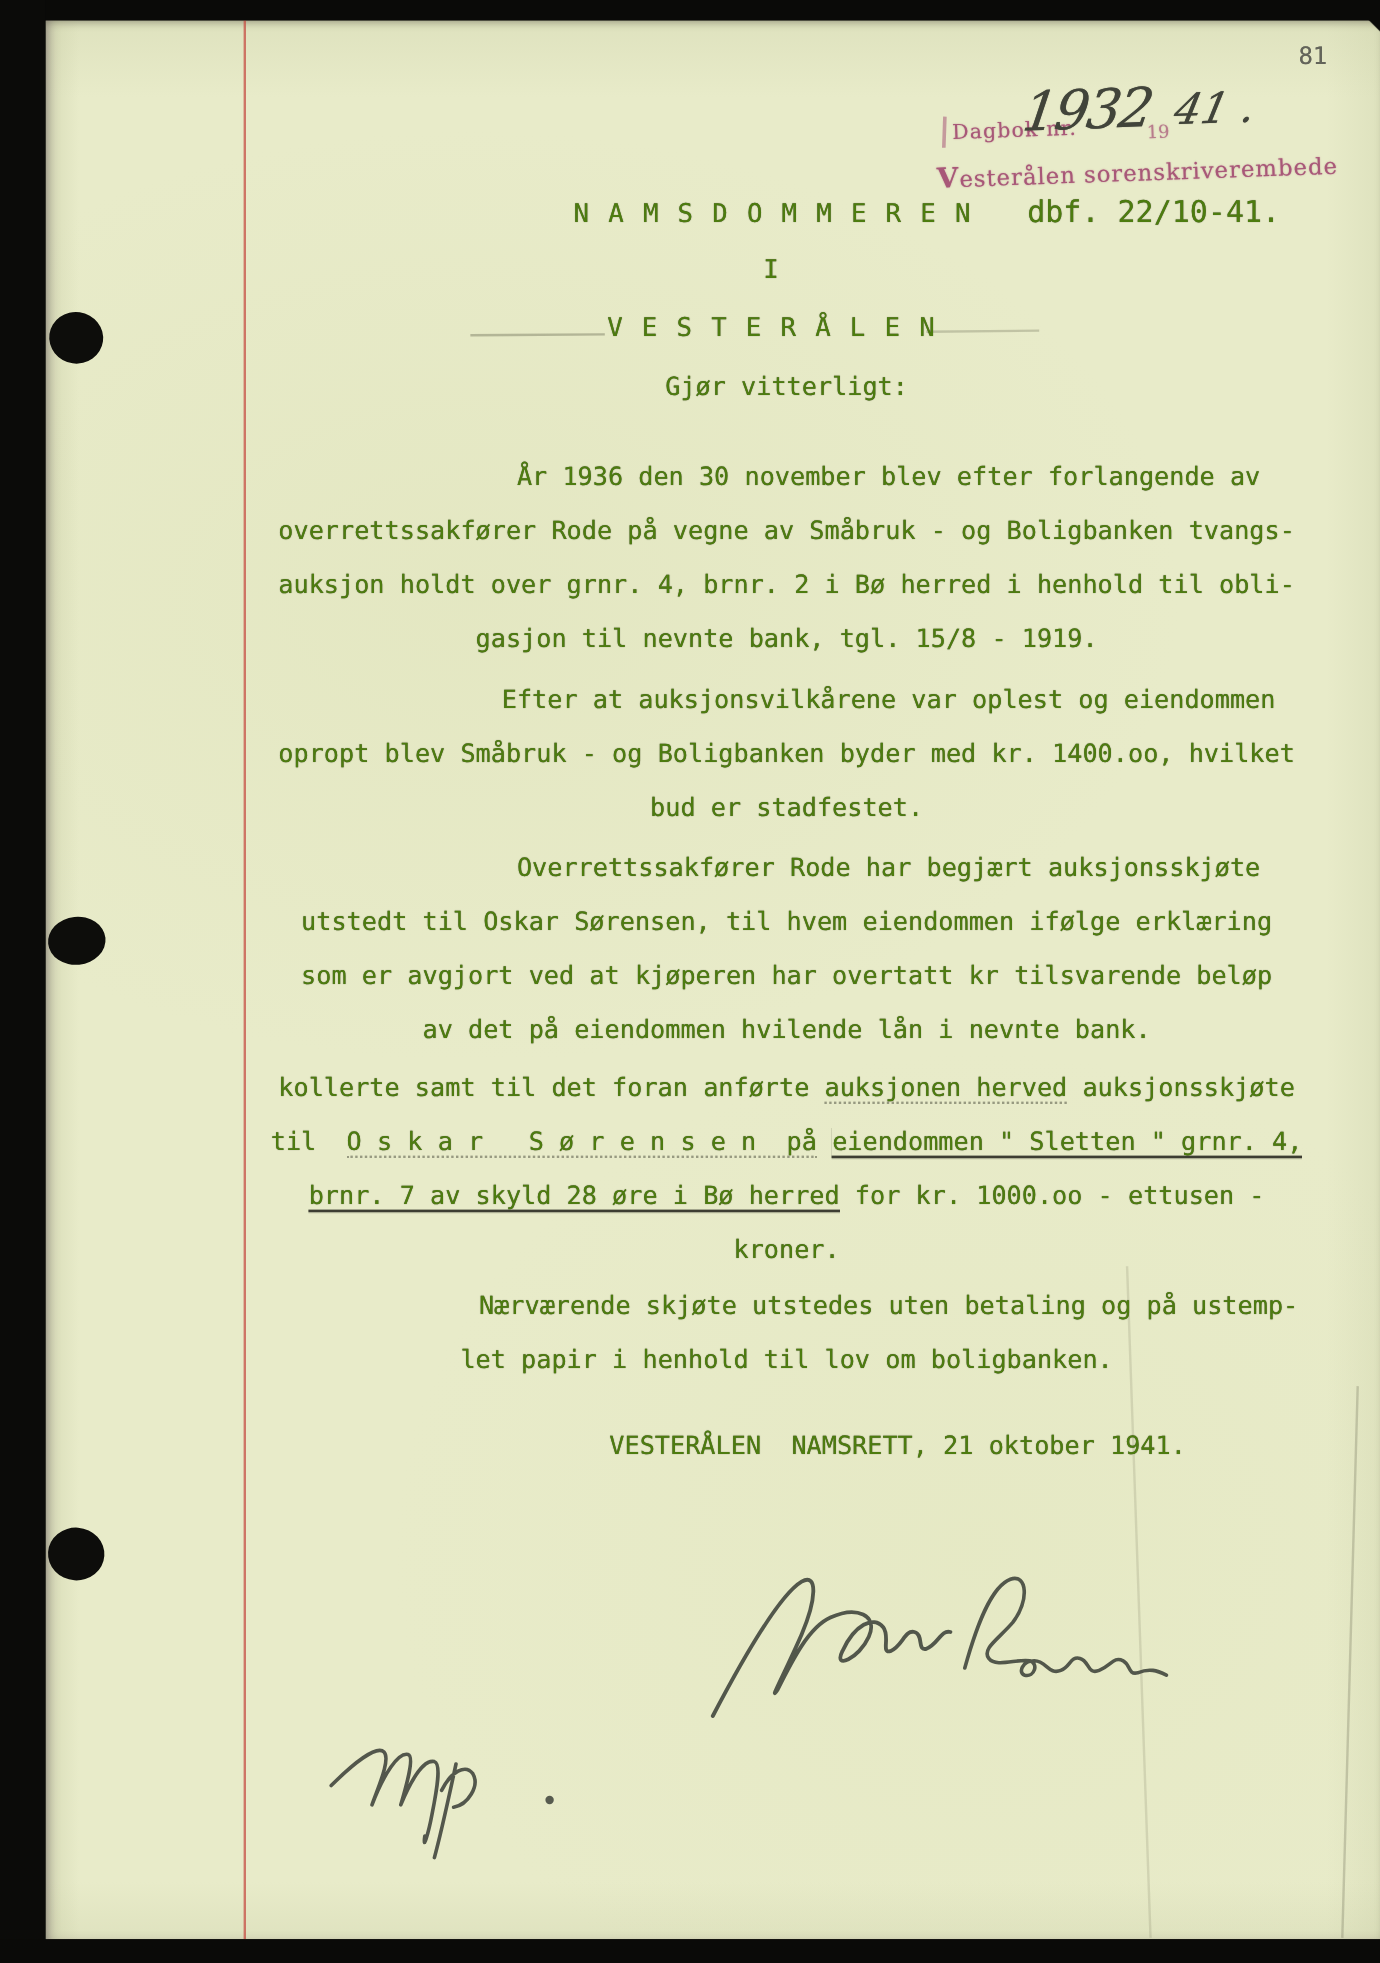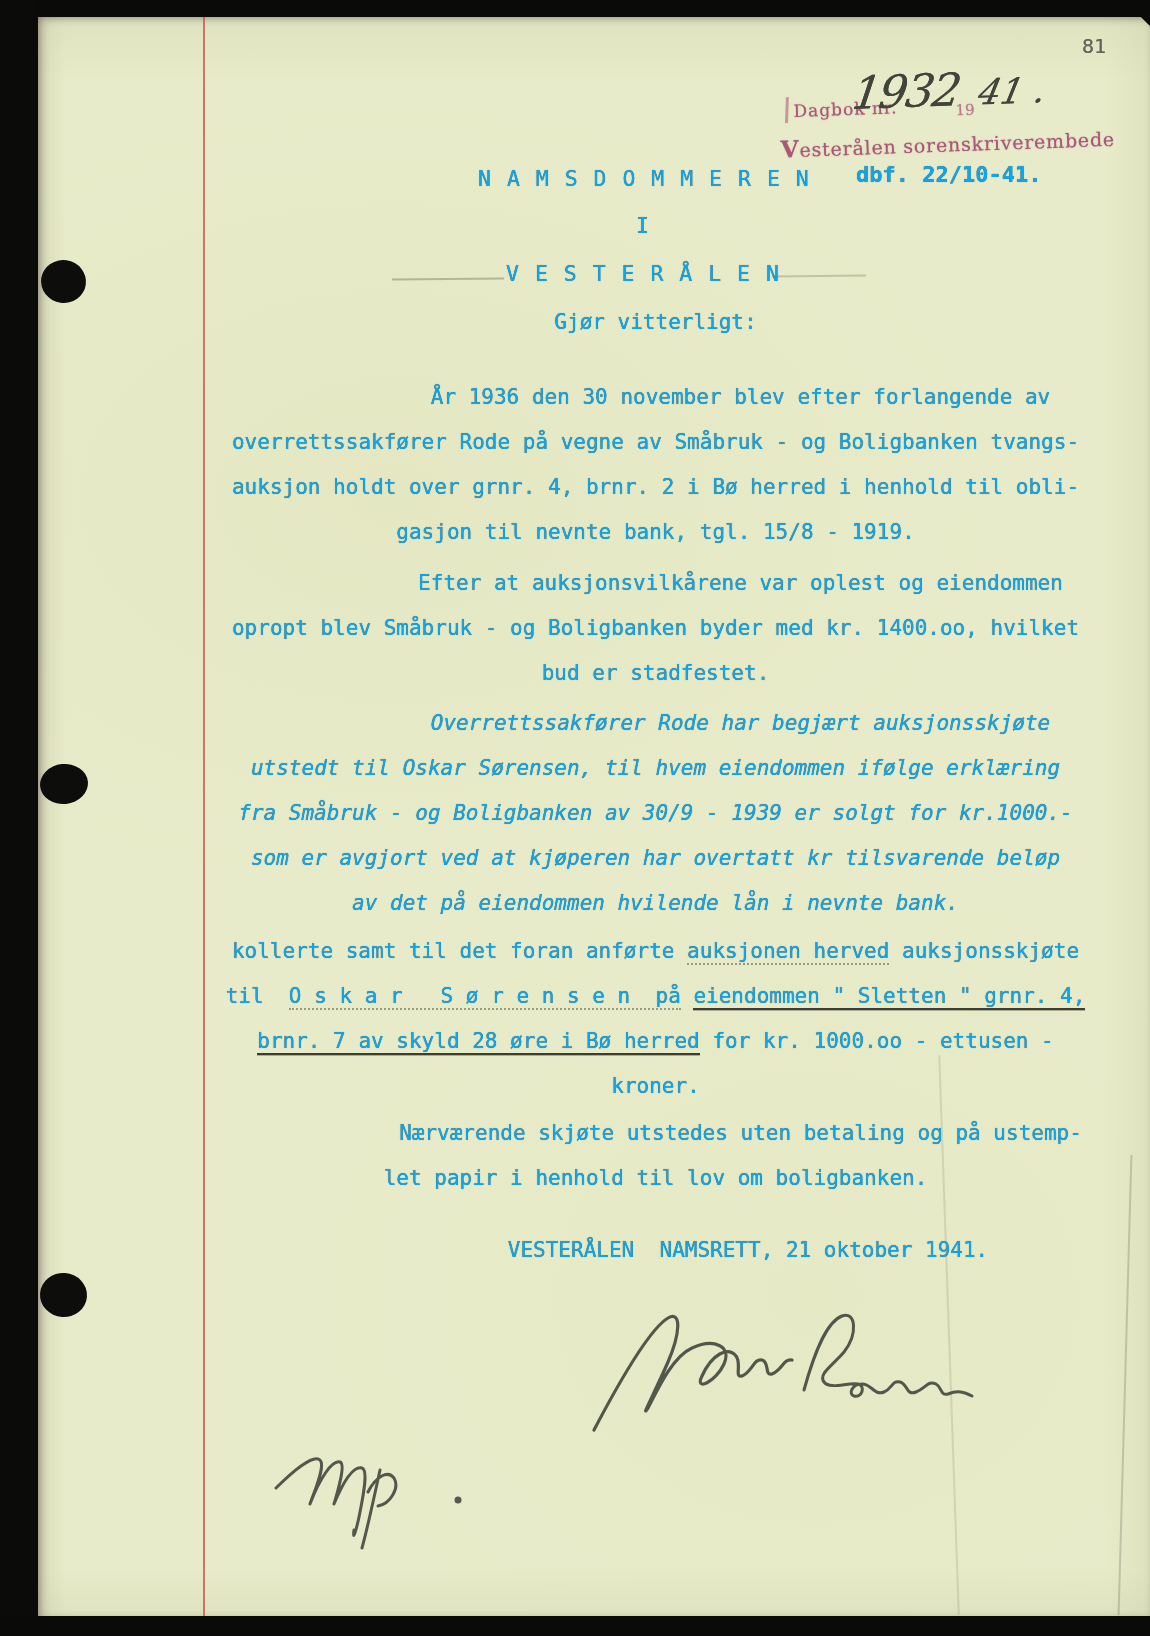--- a/index.html
+++ b/index.html
@@ -26,40 +26,40 @@
       #e8ebc9;
     box-shadow:inset 6px 0 10px -4px rgba(70,50,70,0.45), inset 0 5px 8px -4px rgba(60,60,40,0.4);
   }
   .margin-rule{position:absolute;left:203px;top:17px;width:2px;height:1599px;
     background:rgba(197,78,68,0.75);z-index:3;}
   .punch-hole{position:absolute;background:#0d0d0b;border-radius:50%;z-index:6;}
   .hole-1{left:41px;top:260px;width:45px;height:43px;transform:rotate(8deg);}
   .hole-2{left:40px;top:764px;width:48px;height:40px;transform:rotate(-6deg);}
   .hole-3{left:40px;top:1273px;width:47px;height:44px;transform:rotate(4deg);}
 
-  .ink{color:#0ea5e9;text-shadow:0 0 0.7px rgba(48,48,36,0.85);}
+  .ink{color:#4d7c0f;text-shadow:0 0 0.7px rgba(48,48,36,0.85);}
   .page-number{position:absolute;left:1082px;top:34px;font-size:20px;color:#63645a;
     text-shadow:0 0 0.5px rgba(90,90,80,0.7);z-index:3;}
 
   
   .stamp{position:absolute;left:780px;top:78px;width:310px;height:90px;transform:rotate(-2deg);z-index:3;}
   .stamp .purple{color:#a85878;font-family:"DejaVu Serif",serif;
     text-shadow:0 0 1.2px rgba(168,88,120,0.75);}
   .stamp-label{position:absolute;left:14px;top:18px;font-size:17px;letter-spacing:1px;}
   .stamp-label::before{content:"";position:absolute;left:-8px;top:-4px;width:3px;height:26px;
     background:rgba(168,88,120,0.55);transform:rotate(4deg);}
   .stamp-year-printed{position:absolute;left:176px;top:24px;font-size:15px;opacity:0.75;}
   .stamp-office{position:absolute;left:0px;top:52px;font-size:19px;letter-spacing:0.8px;white-space:nowrap;}
   .stamp-office::first-letter{font-weight:bold;font-size:23px;}
   .hand{font-family:"DejaVu Serif",serif;font-style:italic;color:#41443a;
     text-shadow:0 0 0.6px rgba(55,58,48,0.8);}
   .stamp-number{position:absolute;left:74px;top:-14px;font-size:45px;transform:skewX(-10deg);letter-spacing:-2px;}
   .stamp-year-hand{position:absolute;left:200px;top:-4px;font-size:35px;transform:skewX(-14deg);}
 
-  .dbf-note{position:absolute;left:856px;top:162px;font-size:22px;z-index:3;font-weight:bold;}
+  .dbf-note{position:absolute;left:856px;top:162px;font-size:25px;z-index:3;}
 
   .court-header{position:absolute;left:0;top:0;z-index:3;}
   .court-line{position:absolute;font-size:21.5px;letter-spacing:1.5px;white-space:pre;}
   .court-line1{left:478px;top:166px;}
   .court-line2{left:636px;top:213px;}
   .court-line3{left:506px;top:261px;}
   .pencil-dash{position:absolute;height:2px;background:rgba(128,130,104,0.5);z-index:2;}
   .dash-a{left:392px;top:278px;width:112px;transform:rotate(-0.4deg);}
   .dash-b{left:772px;top:275px;width:94px;opacity:0.75;transform:rotate(-0.6deg);}
 
@@ -127,24 +127,23 @@
           <div class="line indent"><span>År 1936 den 30 november blev efter forlangende av</span></div>
           <div class="line"><span>overrettssakfører Rode på vegne av Småbruk - og Boligbanken tvangs-</span></div>
           <div class="line"><span>auksjon holdt over grnr. 4, brnr. 2 i Bø herred i henhold til obli-</span></div>
           <div class="line"><span>gasjon til nevnte bank, tgl. 15/8 - 1919.</span></div>
         </div>
         <div style="margin-top: 6px;">
           <div class="line indent"><span>Efter at auksjonsvilkårene var oplest og eiendommen</span></div>
           <div class="line"><span>opropt blev Småbruk - og Boligbanken byder med kr. 1400.oo, hvilket</span></div>
           <div class="line"><span>bud er stadfestet.</span></div>
         </div>
-        <div style="margin-top: 5px; font-style: italic;">
+        <div style="margin-top: 5px;">
           <div class="line indent"><span>Overrettssakfører Rode har begjært auksjonsskjøte</span></div>
           <div class="line"><span>utstedt til Oskar Sørensen, til hvem eiendommen ifølge erklæring</span></div>
-          <div class="line"><span>fra Småbruk - og Boligbanken av 30/9 - 1939 er solgt for kr.1000.-</span></div>
           <div class="line"><span>som er avgjort ved at kjøperen har overtatt kr tilsvarende beløp</span></div>
           <div class="line"><span>av det på eiendommen hvilende lån i nevnte bank.</span></div>
         </div>
         <div style="margin-top: 3px;">
           <div class="line"><span>kollerte samt til det foran anførte </span><span class="u-dotted">auksjonen herved</span><span> auksjonsskjøte</span></div>
           <div class="line"><span>til  </span><span class="u-dotted">O s k a r   S ø r e n s e n  på</span><span> </span><span class="u-solid">eiendommen " Sletten " grnr. 4,</span></div>
           <div class="line"><span class="u-solid">brnr. 7 av skyld 28 øre i Bø herred</span><span> for kr. 1000.oo - ettusen -</span></div>
           <div class="line"><span>kroner.</span></div>
         </div>
         <div style="margin-top: 2px;">

